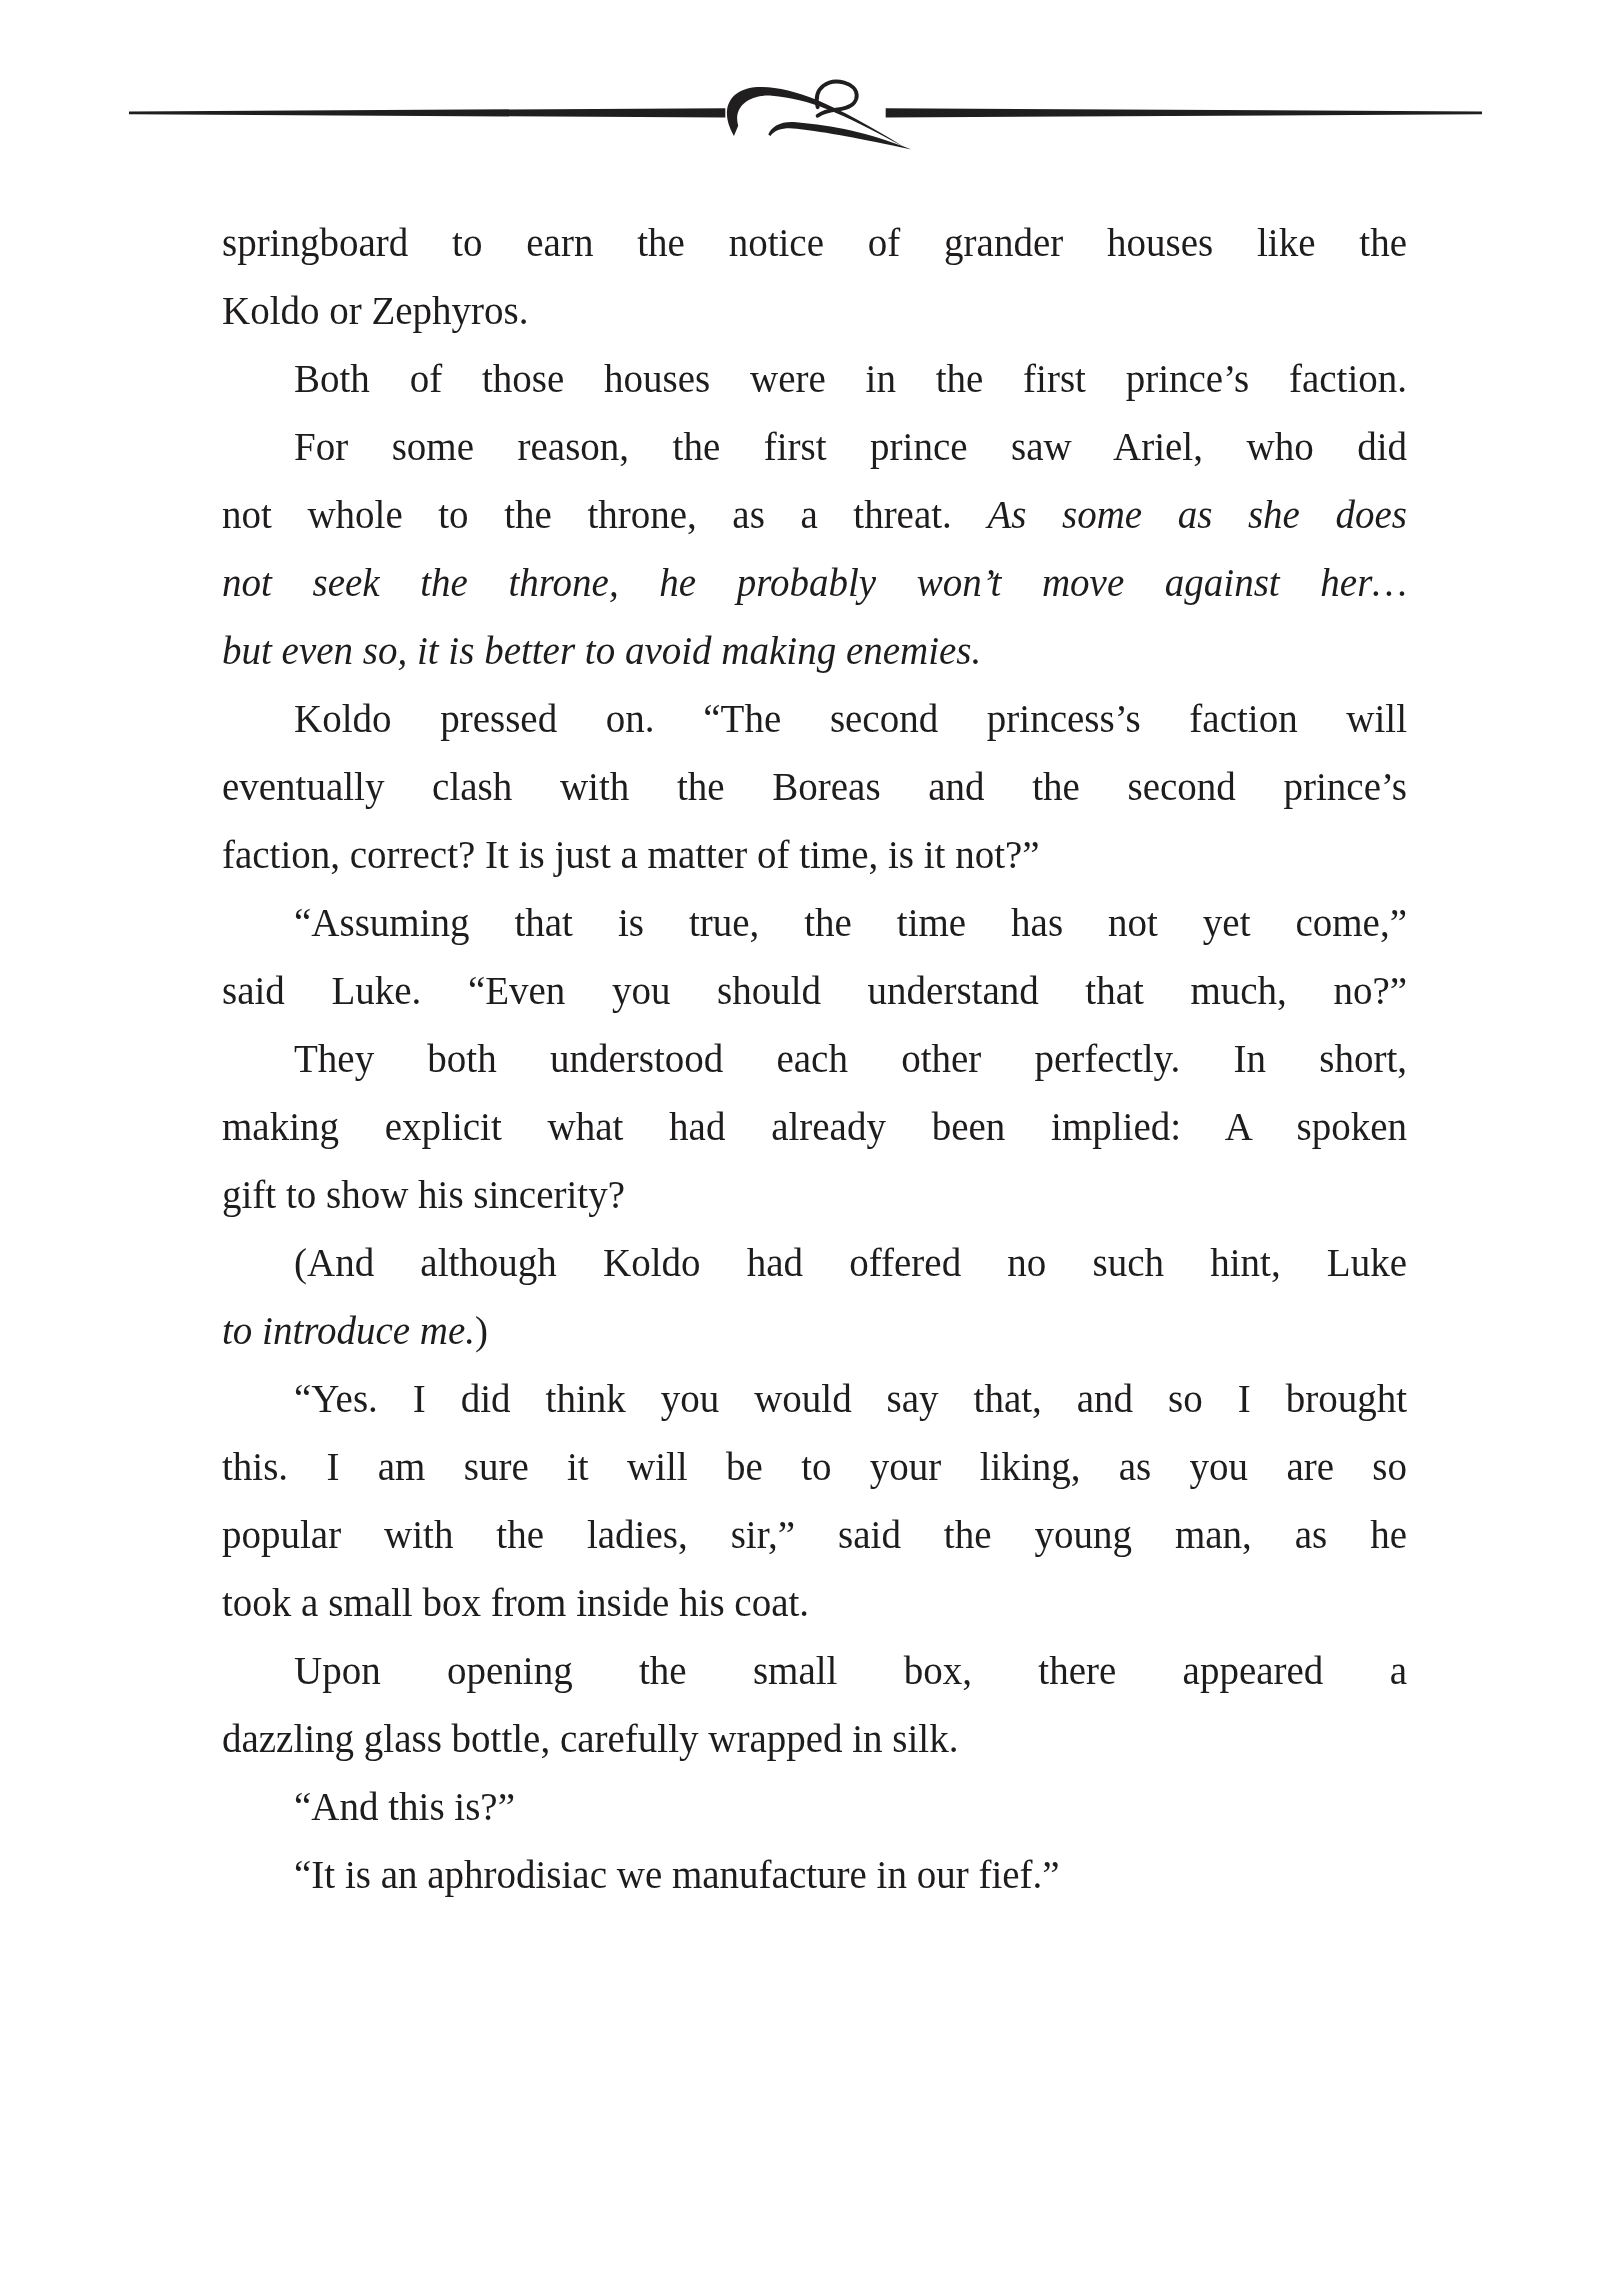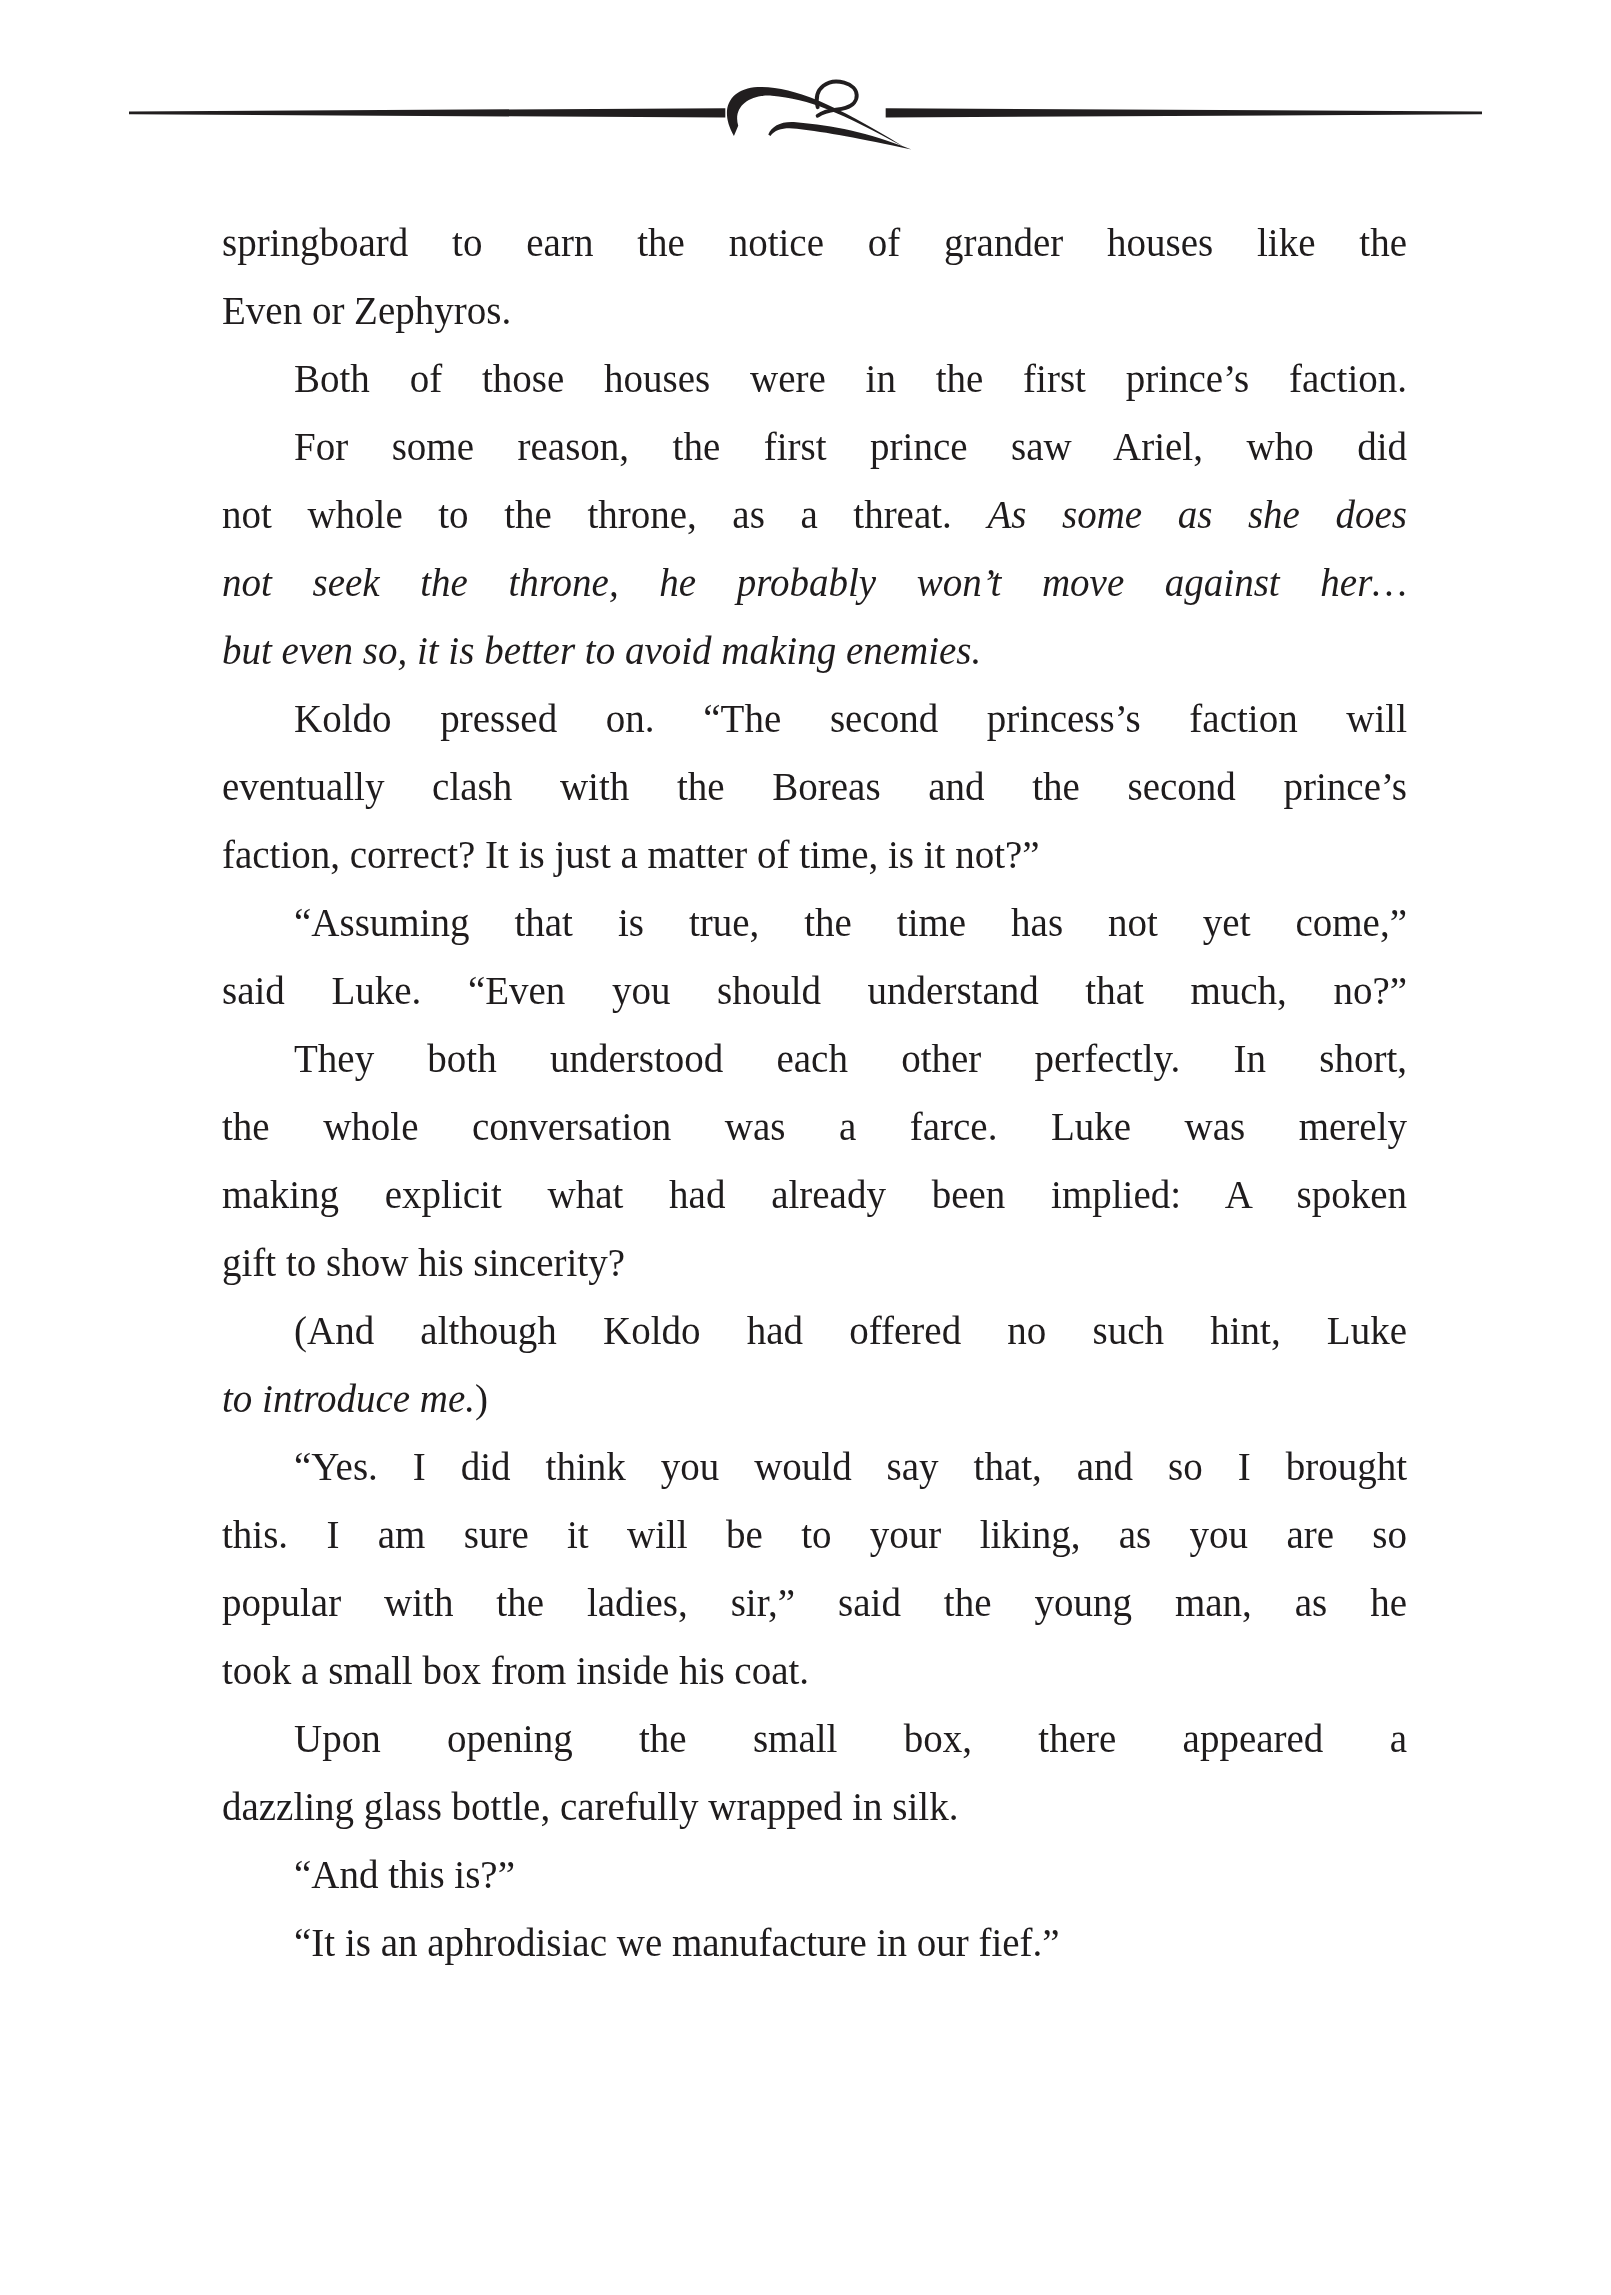--- a/index.html
+++ b/index.html
@@ -74,33 +74,32 @@
       <path class="ink" d="M 893 98
         C 898 86, 912 79, 932 81
         C 985 86, 1030 94, 1093 119
         C 1020 103, 975 95, 933 90
         C 917 88, 903 90, 896 100 Z"></path>
     </g>
   </svg>
 
   <main class="textblock">
       <div class="line just"><span>springboard to earn the notice of grander houses like the</span></div>
-      <div class="line"><span>Even or Zephyros.</span></div>
+      <div class="line"><span>Koldo or Zephyros.</span></div>
       <div class="line indent just"><span>Both of those houses were in the first prince’s faction.</span></div>
       <div class="line indent just"><span>For some reason, the first prince saw Ariel, who did</span></div>
       <div class="line just"><span>not whole to the throne, as a threat. </span><span class="it">As some as she does</span></div>
       <div class="line just"><span class="it">not seek the throne, he probably won’t move against her…</span></div>
       <div class="line"><span class="it">but even so, it is better to avoid making enemies.</span></div>
       <div class="line indent just"><span>Koldo pressed on. “The second princess’s faction will</span></div>
       <div class="line just"><span>eventually clash with the Boreas and the second prince’s</span></div>
       <div class="line"><span>faction, correct? It is just a matter of time, is it not?”</span></div>
       <div class="line indent just"><span>“Assuming that is true, the time has not yet come,”</span></div>
       <div class="line just"><span>said Luke. “Even you should understand that much, no?”</span></div>
       <div class="line indent just"><span>They both understood each other perfectly. In short,</span></div>
-      <div class="line just"><span>the whole conversation was a farce. Luke was merely</span></div>
       <div class="line just"><span>making explicit what had already been implied: A spoken</span></div>
       <div class="line"><span>gift to show his sincerity?</span></div>
       <div class="line indent just"><span>(And although Koldo had offered no such hint, Luke</span></div>
       <div class="line"><span class="it">to introduce me.</span><span>)</span></div>
       <div class="line indent just"><span>“Yes. I did think you would say that, and so I brought</span></div>
       <div class="line just"><span>this. I am sure it will be to your liking, as you are so</span></div>
       <div class="line just"><span>popular with the ladies, sir,” said the young man, as he</span></div>
       <div class="line"><span>took a small box from inside his coat.</span></div>
       <div class="line indent just"><span>Upon opening the small box, there appeared a</span></div>
       <div class="line"><span>dazzling glass bottle, carefully wrapped in silk.</span></div>

